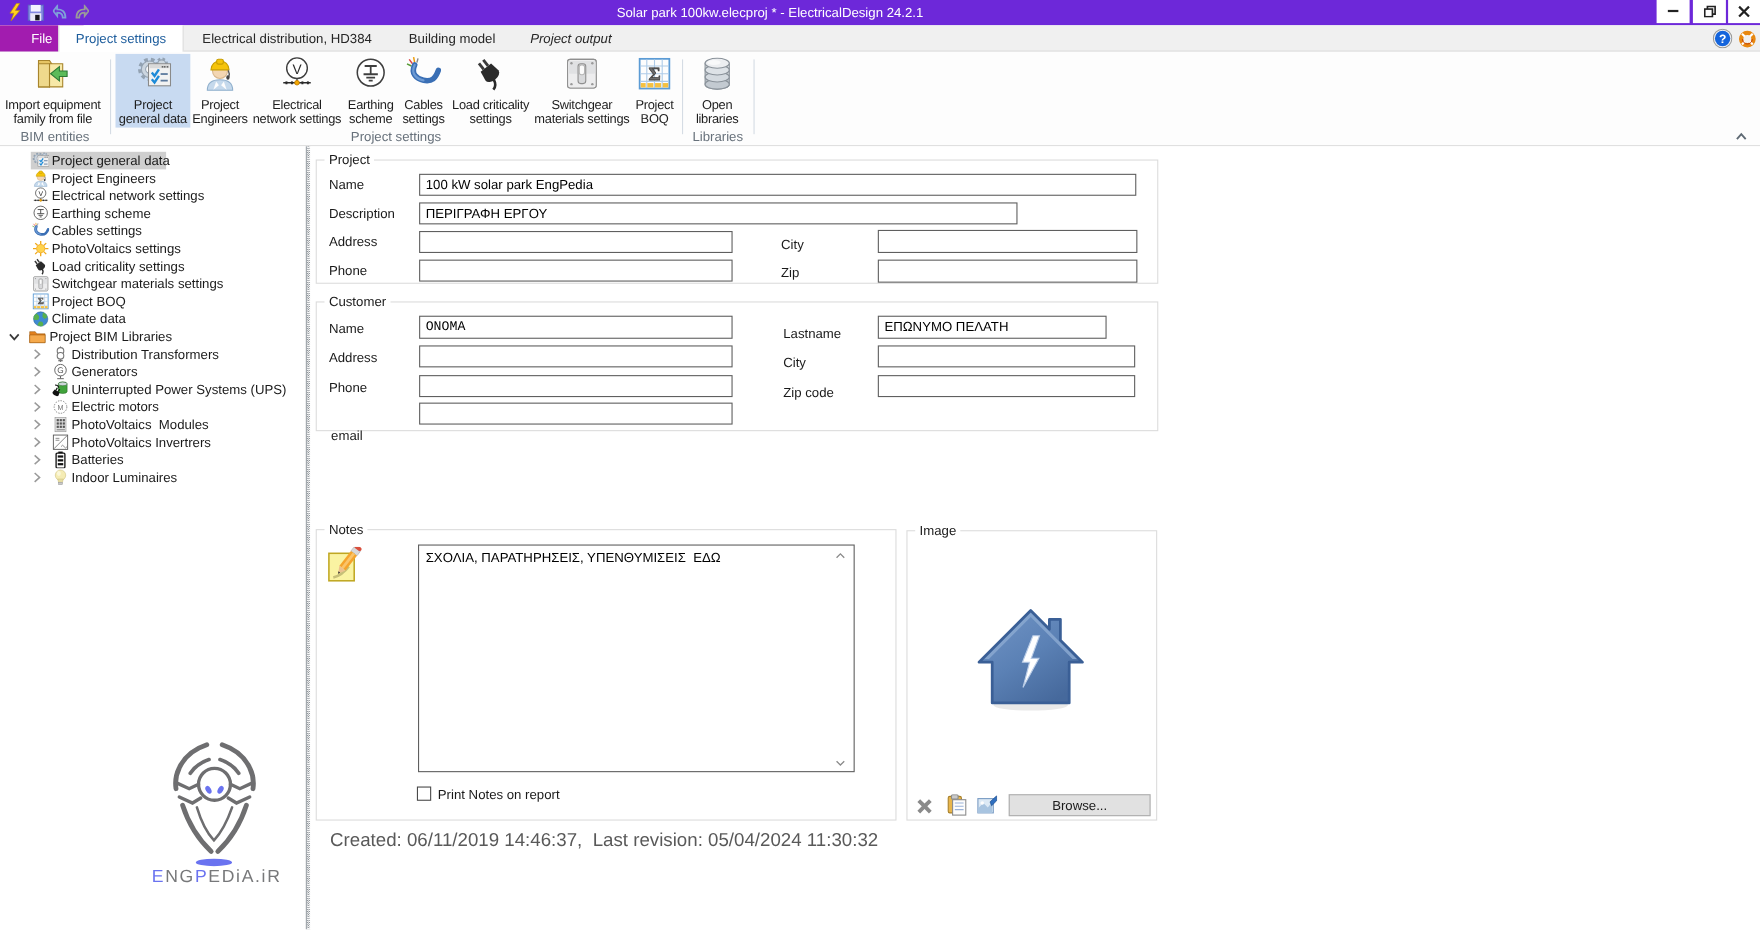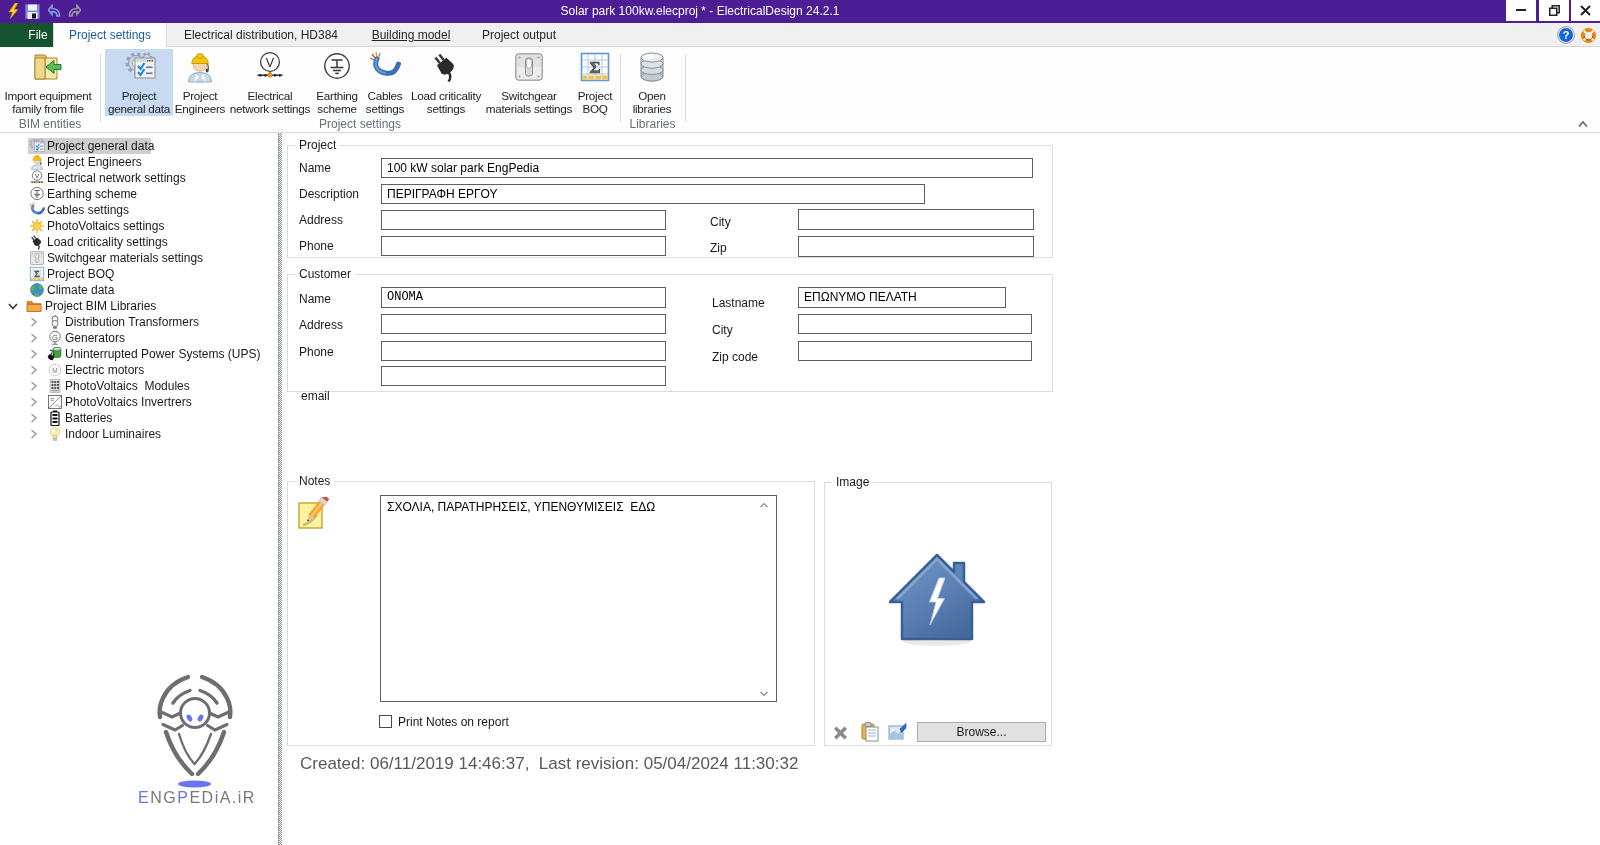--- a/index.html
+++ b/index.html
@@ -1,29 +1,29 @@
 <!DOCTYPE html>
 <html><head>
 <meta charset="utf-8">
 <style>
   * { margin:0; padding:0; box-sizing:border-box; }
   html,body { width:1600px; height:845px; overflow:hidden; }
   body { font-family:"Liberation Sans", sans-serif; font-size:12px; background:#fff; position:relative; }
   .abs { position:absolute; }
 
   
-  #titlebar { position:absolute; left:0; top:0; width:1600px; height:23px; background:#4c1d95; }
+  #titlebar { position:absolute; left:0; top:0; width:1600px; height:23px; background:#6d28d9; }
   #title-text { position:absolute; top:0; left:0; width:1400px; height:23px; line-height:23px; text-align:center; color:#ffffff; font-size:12px; }
   .winbtn { position:absolute; top:0; height:21px; width:30px; background:#ffffff; color:#222; text-align:center; }
   .winbtn svg { margin-top:5px; }
 
   
   #tabrow { position:absolute; left:0; top:23px; width:1600px; height:24px; background:#f0f0f0; border-bottom:1px solid #d6d6d6; }
   .tab { position:absolute; top:0; height:24px; line-height:24px; text-align:center; color:#262626; }
-  #tab-file { left:0; width:76px; background:#14532d; color:#fff; height:24px; }
+  #tab-file { left:0; width:76px; background:#a21caf; color:#fff; height:24px; }
   #tab-ps { left:53px; width:114px; background:#ffffff; color:#1c5c9c; border-left:1px solid #d9d9d9; border-right:1px solid #d9d9d9; height:25px; }
 
   
   #ribbon { position:absolute; left:0; top:47px; width:1600px; height:86px; background:#fdfdfd; border-bottom:1px solid #d9d9d9; }
   .rsep { position:absolute; top:7px; height:68px; width:1px; background:#d5dce4; }
   .rbtn-label { position:absolute; text-align:center; color:#1e1e1e; font-size:12px; line-height:13px; white-space:nowrap; letter-spacing:-0.25px; font-size:11.7px; }
   .rgroup-label { position:absolute; top:71px; height:13px; line-height:13px; text-align:center; color:#67717b; font-size:12px; }
   .ricon { position:absolute; top:4px; width:32px; height:32px; }
 
   
@@ -85,22 +85,22 @@
     <svg width="11" height="11" viewBox="0 0 11 11">
         <path d="M1 1 L10 10 M10 1 L1 10" stroke="#222" stroke-width="2"></path>
       </svg>
   </div>
 </div>
 
 <div id="tabrow">
   <div class="tab" id="tab-file">File</div>
   <div class="tab" id="tab-ps">Project settings</div>
   <div class="tab" style="left:176px;width:170px;white-space:nowrap;">Electrical distribution, HD384</div>
-  <div class="tab" style="left:351px;width:120px;white-space:nowrap;text-decoration:underline;">Building model</div>
-  <div class="tab" style="left:459px;width:120px;white-space:nowrap;">Project output</div>
+  <div class="tab" style="left:351px;width:120px;white-space:nowrap;">Building model</div>
+  <div class="tab" style="left:459px;width:120px;white-space:nowrap;font-style:italic;">Project output</div>
   <div class="tab" style="left:604px;width:120px;white-space:nowrap;margin-top:32px;">Start page - Help</div>
   <svg class="abs" style="left:1557px;top:3px" width="18" height="18" viewBox="0 0 18 18">
     <circle cx="9" cy="9" r="8.4" fill="#f4f4f4" stroke="#9a9a9a" stroke-width="1"></circle>
     <circle cx="9" cy="9" r="7" fill="#1464dc"></circle>
     <text x="9" y="13.2" font-size="11" font-weight="bold" fill="#fff" text-anchor="middle" font-family="Liberation Sans">?</text>
   </svg>
   <svg class="abs" style="left:1580px;top:4px" width="17" height="17" viewBox="0 0 17 17">
     <circle cx="8.5" cy="8.5" r="5.6" fill="none" stroke="#e8880f" stroke-width="4"></circle>
     <g stroke="#ffffff" stroke-width="2">
       <line x1="3.6" y1="3.6" x2="6.2" y2="6.2"></line>

